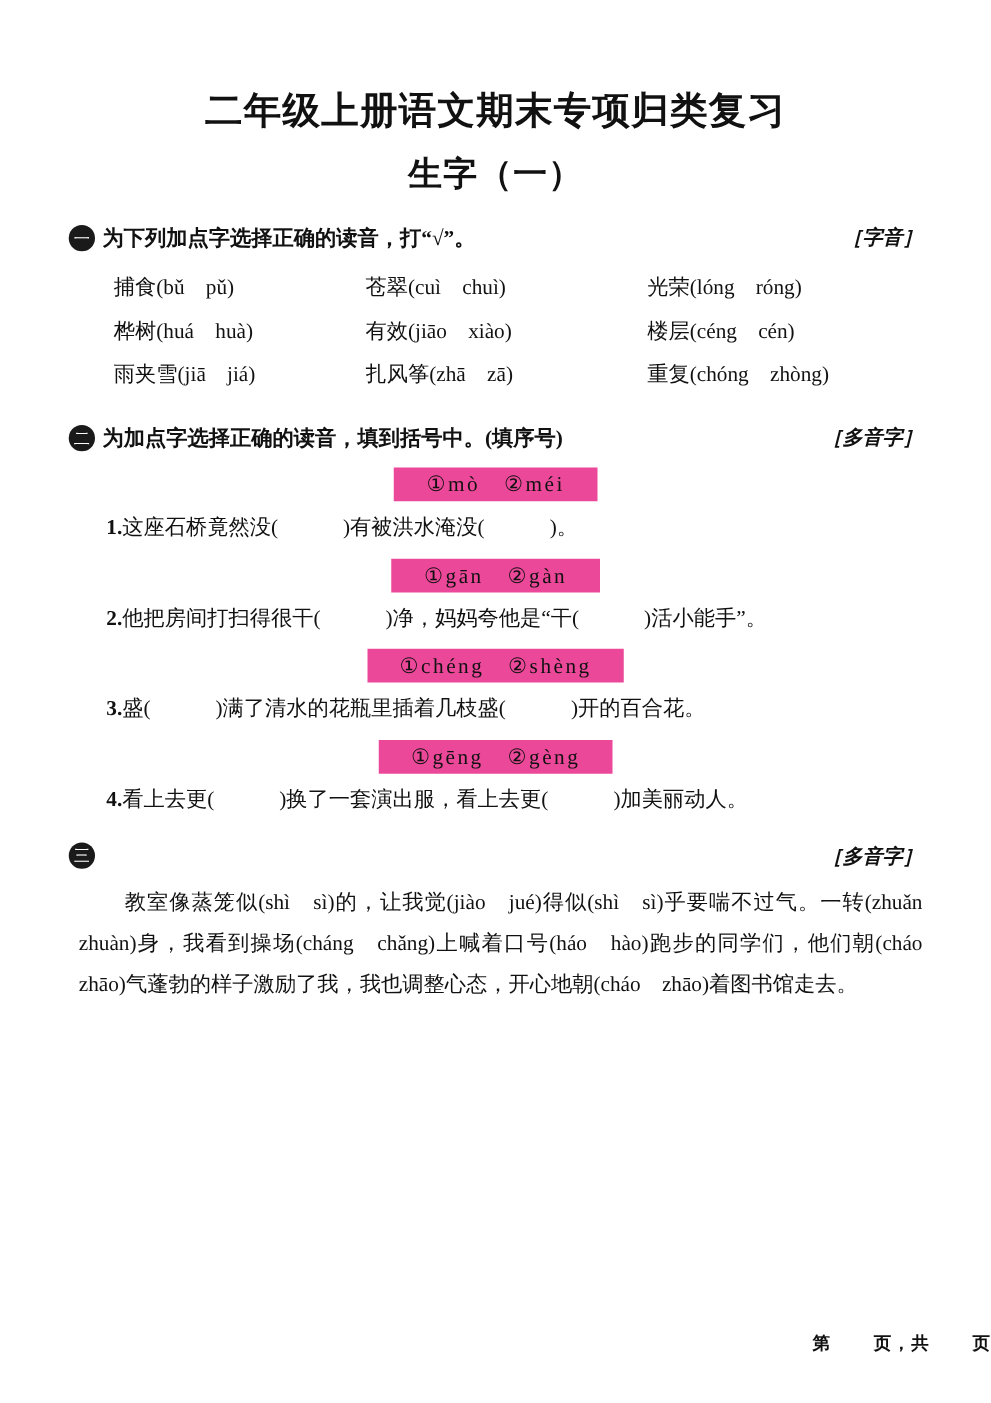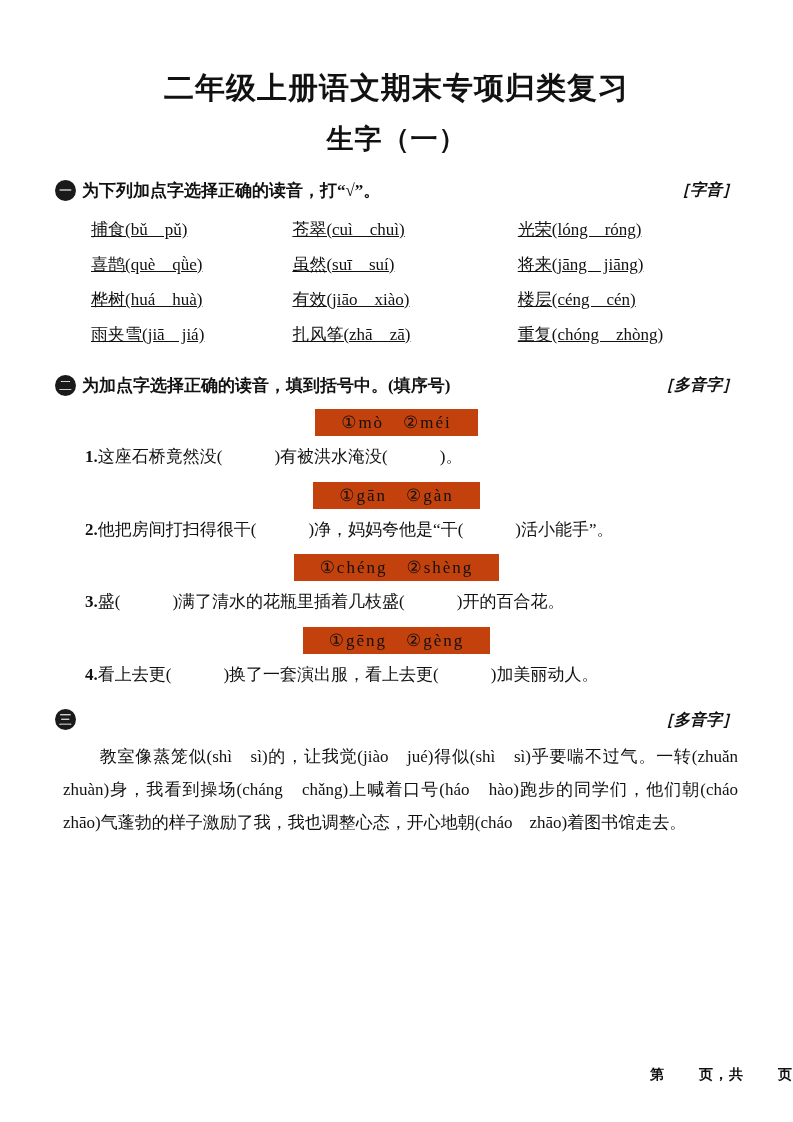--- a/index.html
+++ b/index.html
@@ -76,33 +76,32 @@
   .pinyin-grid {
     margin-top: 10px;
     width: 100%;
     border-collapse: collapse;
   }
   .pinyin-grid td {
     font-size: 17px;
     padding: 6px 0 6px 0;
     white-space: nowrap;
     font-family: "Liberation Serif", "DejaVu Serif", serif;
-    text-decoration: underline;
   }
   .pinyin-grid td.c1 { width: 33%; padding-left: 36px; }
   .pinyin-grid td.c2 { width: 33%; padding-left: 12px;}
   .pinyin-grid td.c3 { width: 34%; padding-left: 12px;}
   
   .choice-box {
     text-align: center;
     margin-top: 12px;
   }
   .choice-inner {
     display: inline-block;
-    background: #c2410c;
+    background: #ec4899;
     padding: 2px 26px;
     font-size: 17px;
     letter-spacing: 2px;
   }
   .q-line {
     font-size: 17px;
     margin-top: 8px;
     padding-left: 30px;
     line-height: 1.5;
   }
@@ -143,25 +142,20 @@
     <span class="section-title">为下列加点字选择正确的读音，打“√”。</span>
     <span class="section-tag">［字音］</span>
   </div>
 
   <table class="pinyin-grid">
     <tbody>
         <tr>
       <td class="c1">捕食(bǔ　pǔ)</td>
       <td class="c2">苍翠(cuì　chuì)</td>
       <td class="c3">光荣(lóng　róng)</td>
-    </tr>
-    <tr>
-      <td class="c1">喜鹊(què　qǜe)</td>
-      <td class="c2">虽然(suī　suí)</td>
-      <td class="c3">将来(jāng　jiāng)</td>
     </tr>
     <tr>
       <td class="c1">桦树(huá　huà)</td>
       <td class="c2">有效(jiāo　xiào)</td>
       <td class="c3">楼层(céng　cén)</td>
     </tr>
     <tr>
       <td class="c1">雨夹雪(jiā　jiá)</td>
       <td class="c2">扎风筝(zhā　zā)</td>
       <td class="c3">重复(chóng　zhòng)</td>

